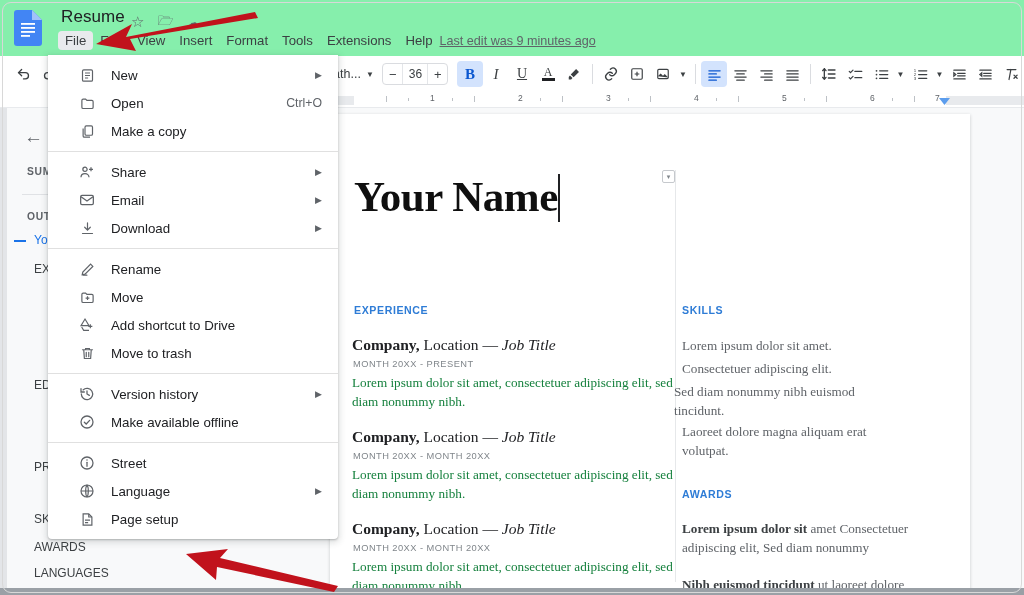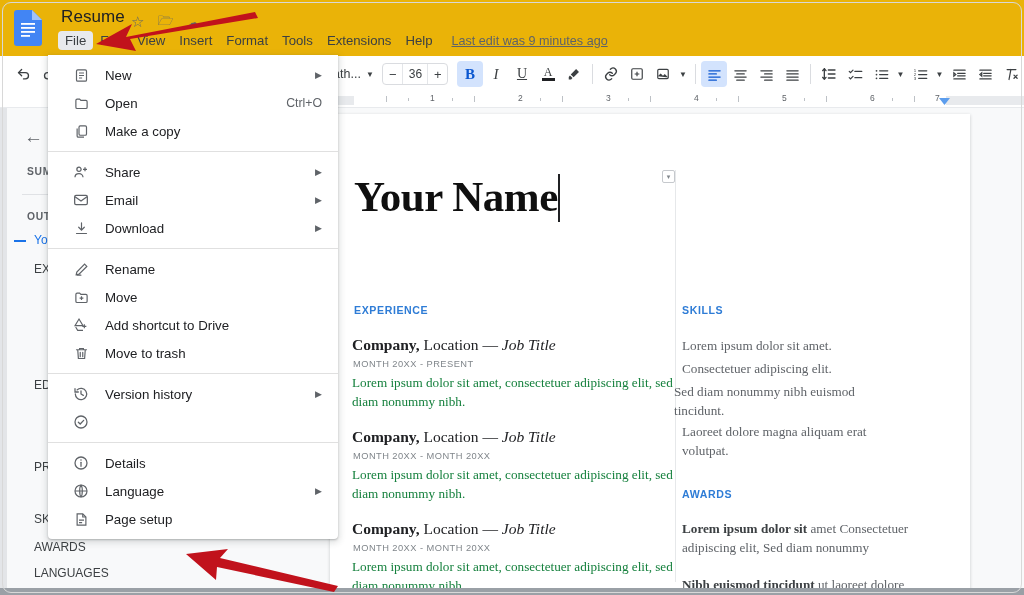--- a/index.html
+++ b/index.html
@@ -20,21 +20,21 @@
     position: absolute; left:2px; top:2px; right:2px; bottom:2px;
     border: 1px solid #d8d8d8;
     border-radius: 9px;
     pointer-events: none;
     z-index: 60;
   }
 
   
   .titlebar {
     position: absolute; left: 0; top: 0; width: 1024px; height: 56px;
-    background: #eab308;
+    background: #86efac;
   }
   .docs-logo {
     position: absolute; left: 14px; top: 10px;
     width: 28px; height: 36px;
   }
   .doc-title {
     position: absolute; left: 61px; top: 7px;
     font-size: 17px; color: #202124; letter-spacing: .1px;
     white-space: nowrap;
   }
@@ -45,21 +45,21 @@
     position: absolute; left: 58px; top: 31px;
     display: flex; align-items: center; gap: 0px;
     font-size: 13.2px; color: #3c4043;
     white-space: nowrap;
   }
   .menu-item {
     padding: 2px 7px; border-radius: 4px; cursor: default;
   }
   .menu-item.active { background:#e8eaed; }
   .last-edit {
-    margin-left: 12px; font-size: 12.6px; color: #5f6368;
+    margin-left: 0; font-size: 12.6px; color: #5f6368;
     text-decoration: underline;
   }
 
   
   .toolbar {
     position: absolute; left: 0; top: 56px; width: 1024px; height: 36px;
     background: #ffffff;
     display: flex; align-items: center;
     font-size: 12px; color: #3c4043;
   }
@@ -202,21 +202,21 @@
     position: absolute; left: 48px; top: 55px; width: 290px;
     background: #ffffff;
     box-shadow: 0 2px 6px 2px rgba(60,64,67,.15), 0 1px 2px rgba(60,64,67,.3);
     border-radius: 0 0 4px 4px;
     padding: 6px 0;
     z-index: 40;
     font-size: 13.3px; color: #202124;
   }
   .mi {
     position: relative; height: 28px; display:flex; align-items:center;
-    padding-left: 22px; cursor: default;
+    padding-left: 28px; cursor: default;
   }
   .mi.hl { background:#f1f3f4; }
   .mi .ic {
     width: 22px; height: 20px; margin-right: 13px;
     display:inline-flex; align-items:center; justify-content:center;
     color:#5f6368; flex:0 0 auto;
   }
   .mi .lbl { flex: 1 1 auto; white-space:nowrap; }
   .mi .acc { color:#5f6368; font-size:12.3px; margin-right: 16px; }
   .mi .arw { color:#5f6368; font-size:9px; margin-right: 16px; }
@@ -624,33 +624,34 @@
       <span class="lbl">Version history</span>
       <span class="arw">▶</span>
     </div>
     <div class="mi">
       <span class="ic">
         <svg width="16" height="16" viewBox="0 0 24 24" fill="none" stroke="#5f6368" stroke-width="1.9" stroke-linecap="round">
             <circle cx="12" cy="12" r="9"></circle>
             <path d="M8 12.3l2.8 2.7L16 9.5"></path>
           </svg>
       </span>
+      <span class="lbl">Make available offline</span>
     </div>
 
     <div class="mi-sep"></div>
 
     <div class="mi">
       <span class="ic">
         <svg width="16" height="16" viewBox="0 0 24 24" fill="none" stroke="#5f6368" stroke-width="1.9" stroke-linecap="round">
             <circle cx="12" cy="12" r="9"></circle>
             <path d="M12 11v6"></path>
             <circle cx="12" cy="7.6" r="1.1" fill="#5f6368" stroke="none"></circle>
           </svg>
       </span>
-      <span class="lbl">Details</span>
+      <span class="lbl">Street</span>
     </div>
     <div class="mi">
       <span class="ic">
         <svg width="16" height="16" viewBox="0 0 24 24" fill="none" stroke="#5f6368" stroke-width="1.8">
             <circle cx="12" cy="12" r="9"></circle>
             <path d="M3 12h18M12 3c2.6 3 2.6 15 0 18M12 3c-2.6 3-2.6 15 0 18"></path>
           </svg>
       </span>
       <span class="lbl">Language</span>
       <span class="arw">▶</span>

